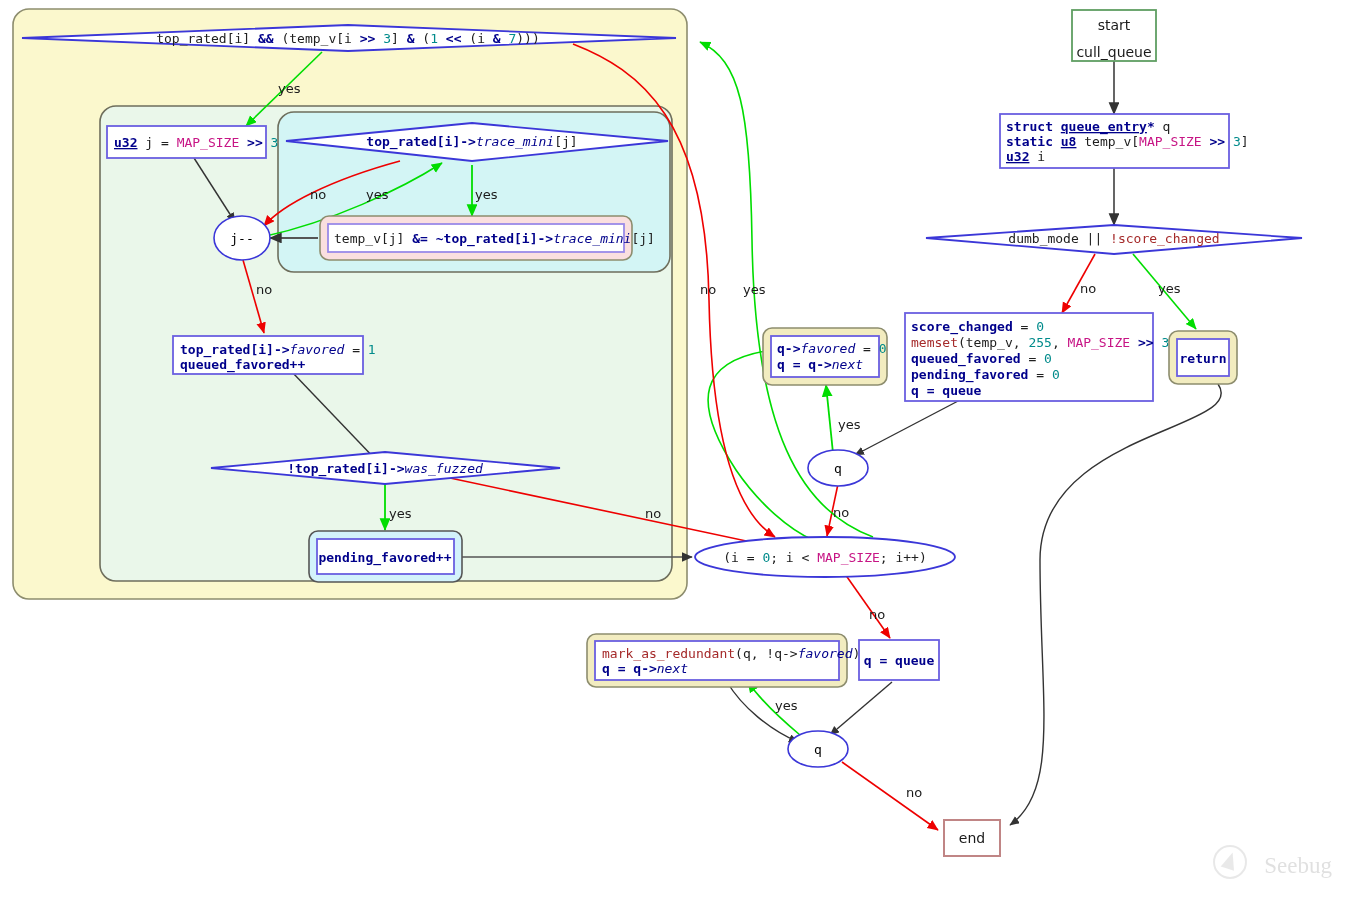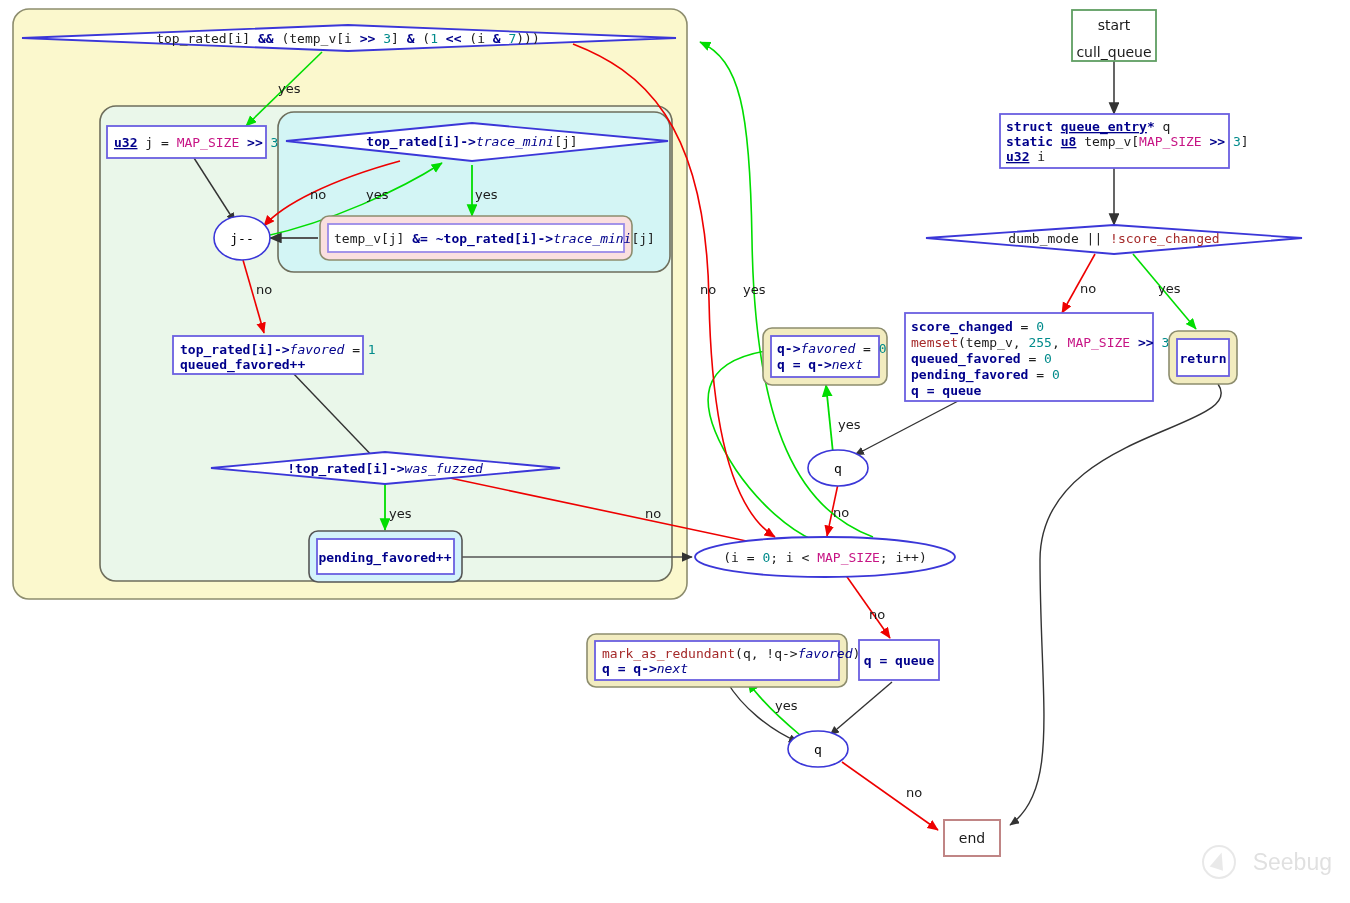--- a/index.html
+++ b/index.html
@@ -10,22 +10,22 @@
   .num{fill:#008b8b;}
   .macro{fill:#c71585;}
   .fn{fill:#a52a2a;}
   .ital{font-style:italic;fill:#00008b;}
   .plain{fill:#202020;}
   .und{text-decoration:underline;}
   .lbl{font-family:"DejaVu Sans",sans-serif;font-size:13px;fill:#1a1a1a;}
   .code{font-family:"DejaVu Sans Mono",monospace;font-size:13px;}
   .nodetxt{font-family:"DejaVu Sans",sans-serif;font-size:14px;fill:#1a1a1a;}
   .watermark{position:absolute;right:18px;bottom:24px;opacity:.30;
-             display:flex;align-items:center;gap:17px;
-             font-family:Liberation Sans, sans-serif;font-size:23px;color:#9a9a9a;}
+             display:flex;align-items:flex-end;gap:17px;
+             font-family:Liberation Serif, serif;font-size:23px;color:#9a9a9a;}
   .wm-ring{width:30px;height:30px;border:2px solid #b5b5b5;border-radius:50%;
            position:relative;}
   .wm-ring:after{content:"";position:absolute;left:8px;top:5px;width:0;height:0;
            border-left:7px solid transparent;border-right:7px solid transparent;
            border-bottom:17px solid #b8b8b8;transform:rotate(18deg);}
 </style>
 </head>
 <body>
 
 <div id="stage">

